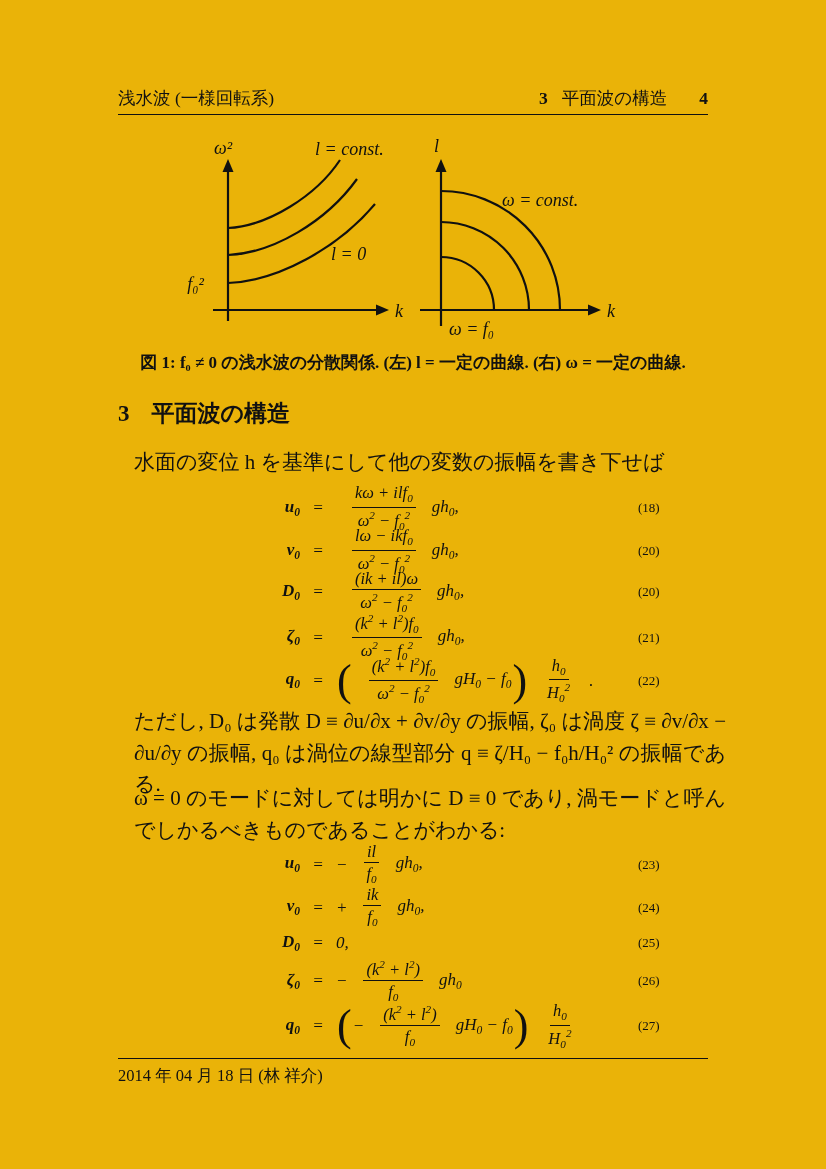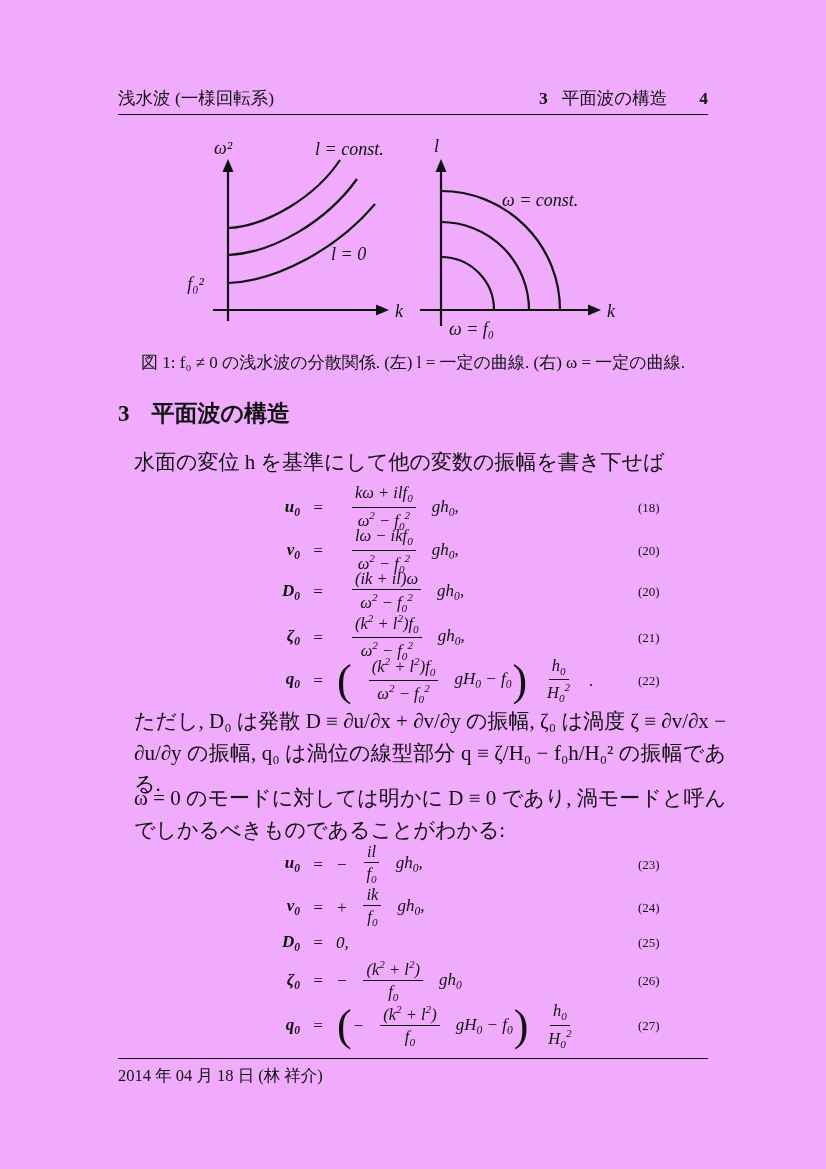--- a/index.html
+++ b/index.html
@@ -1,19 +1,19 @@
 <!DOCTYPE html>
 <html><head>
 <meta charset="utf-8">
 <style>
   html,body{margin:0;padding:0;background:#e8e8e8;}
   .page{
     position:relative;
     width:826px;height:1169px;
-    background:#f0abfc;
+    background:#eab308;
     font-family:"Liberation Serif",serif;
     color:#111;
     overflow:hidden;
     margin:0 auto;
   }
   
   .header{
     position:absolute;left:118px;top:86px;width:590px;
     display:flex;justify-content:space-between;align-items:baseline;
     font-size:17.5px;
@@ -32,21 +32,21 @@
   .figure-svg path,.figure-svg line{stroke:#111;fill:none;}
   .figure-svg .axis{stroke-width:2.2px;}
   .figure-svg .curve{stroke-width:2.2px;}
   .figure-svg .ah{fill:#111;stroke:none;}
   .figure-svg text{
     font-family:"Liberation Serif",serif;
     font-style:italic;font-size:18px;fill:#111;
   }
   .caption{
     position:absolute;left:118px;top:351px;width:590px;
-    text-align:center;font-size:17px;
+    text-align:center;font-size:17px;font-weight:bold;
   }
   
   .section-heading{
     position:absolute;left:118px;top:398px;width:590px;
     font-size:23px;font-weight:bold;
     font-family:"Liberation Sans",sans-serif;
     display:flex;gap:22px;align-items:baseline;
   }
   .section-heading .snum{font-family:"Liberation Serif",serif;}
   .para{

